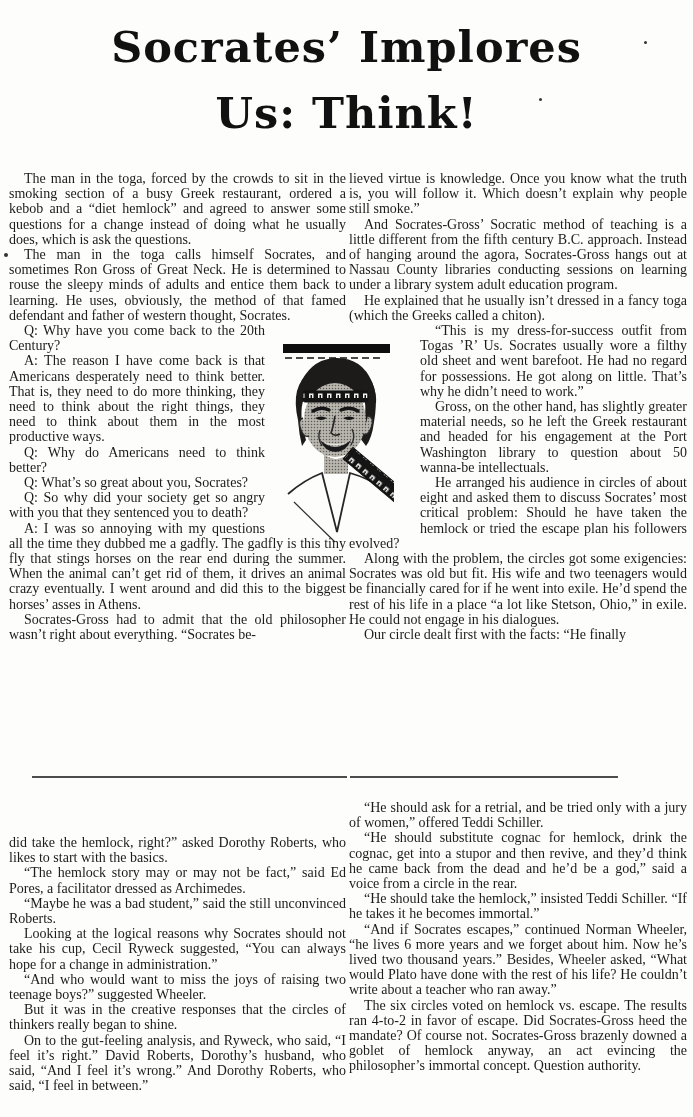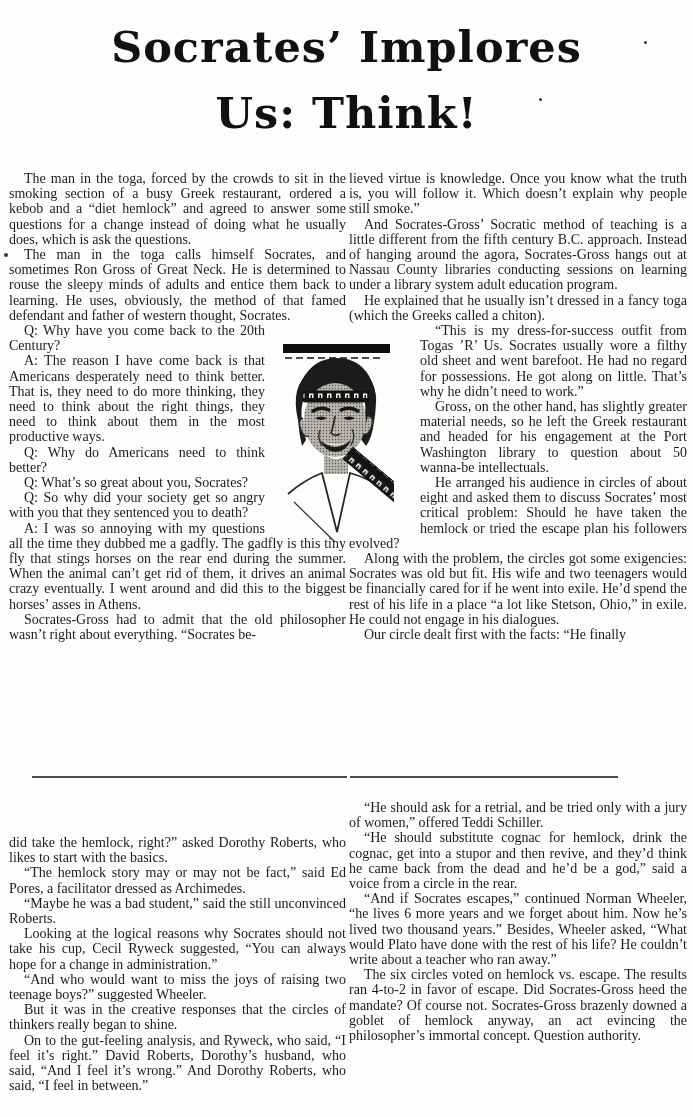--- a/index.html
+++ b/index.html
@@ -134,20 +134,21 @@
     <p>“Maybe he was a bad student,” said the still unconvinced Roberts.</p>
     <p>Looking at the logical reasons why Socrates should not take his cup, Cecil Ryweck suggested, “You can always hope for a change in administration.”</p>
     <p>“And who would want to miss the joys of raising two teenage boys?” suggested Wheeler.</p>
     <p>But it was in the creative responses that the circles of thinkers really began to shine.</p>
     <p>On to the gut-feeling analysis, and Ryweck, who said, “I feel it’s right.” David Roberts, Dorothy’s husband, who said, “And I feel it’s wrong.” And Dorothy Roberts, who said, “I feel in between.”</p>
   </div>
 
   <div class="col col-br">
     <p>“He should ask for a retrial, and be tried only with a jury of women,” offered Teddi Schiller.</p>
     <p>“He should substitute cognac for hemlock, drink the cognac, get into a stupor and then revive, and they’d think he came back from the dead and he’d be a god,” said a voice from a circle in the rear.</p>
+    <p>“He should take the hemlock,” insisted Teddi Schiller. “If he takes it he becomes immortal.”</p>
     <p>“And if Socrates escapes,” continued Norman Wheeler, “he lives 6 more years and we forget about him. Now he’s lived two thousand years.” Besides, Wheeler asked, “What would Plato have done with the rest of his life? He couldn’t write about a teacher who ran away.”</p>
     <p>The six circles voted on hemlock vs. escape. The results ran 4-to-2 in favor of escape. Did Socrates-Gross heed the mandate? Of course not. Socrates-Gross brazenly downed a goblet of hemlock anyway, an act evincing the philosopher’s immortal concept. Question authority.</p>
   </div>
 
   <div class="speck" style="left:4px;top:253px;width:4px;height:4px;"></div>
   <div class="speck" style="left:644px;top:41px;width:3px;height:3px;"></div>
   <div class="speck" style="left:539px;top:98px;width:3px;height:3px;"></div>
 </div>
 
 </body></html>

